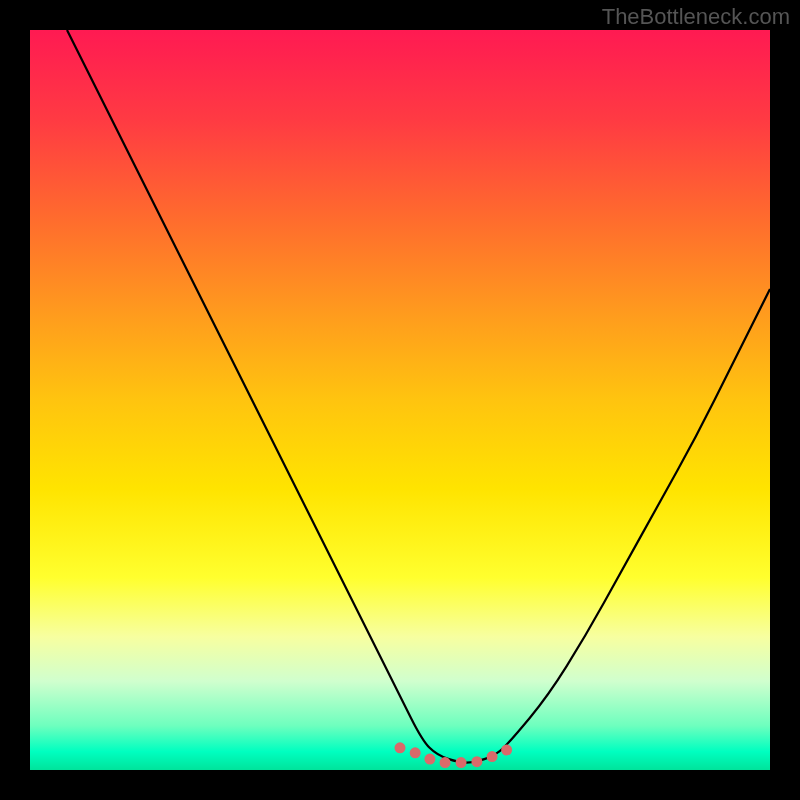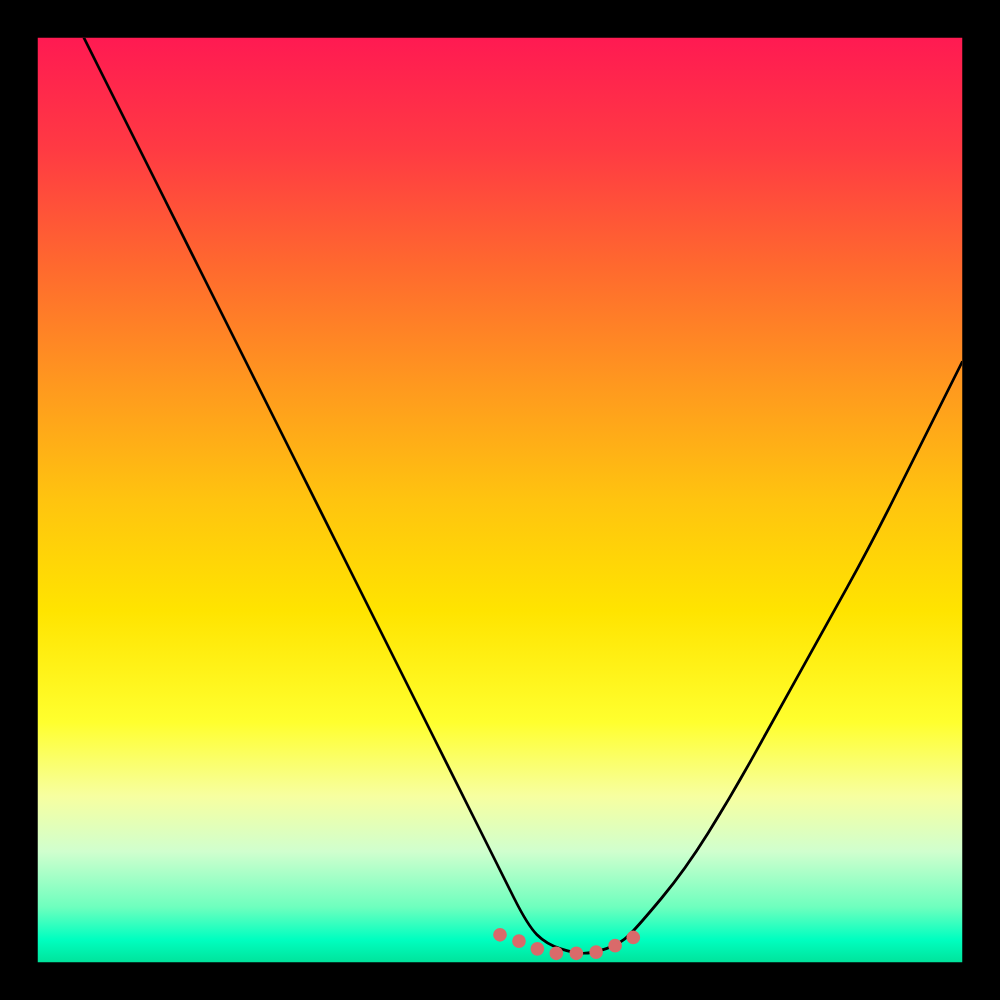--- a/index.html
+++ b/index.html
@@ -63,20 +63,21 @@
     stroke-width: 11;
     stroke-linecap: round;
     stroke-dasharray: 0 16;
   }
 </style>
 </head>
 <body>
 
 <div class="frame">
 
+  <div class="watermark">TheBottleneck.com</div>
 
   <div class="plot-area">
     <div class="gradient-bg"></div>
 
     <svg class="curve" viewBox="0 0 740 740" preserveAspectRatio="none">
 
       <path fill="none" stroke="#000" stroke-width="2.2" d="M 37 0 Q 37 0 55.5 37 Q 74 74 92.5 111 Q 111 148 129.5 185 Q 148 222 166.5 259 Q 185 296 203.5 333 Q 222 370 240.5 407 Q 259 444 277.5 481 Q 296 518 314.5 555 Q 333 592 351.5 629 Q 370 666 381.1 688.2 Q 392.20000000000005 710.4 399.6 717.8 Q 407.00000000000006 725.2 418.1 728.9000000000001 Q 429.2 732.6 436.6 732.6 Q 444 732.6 455.1 728.9000000000001 Q 466.2 725.2 473.6 717.8 Q 481 710.4 499.5 688.2 Q 518 666 536.5 636.4 Q 555 606.8 573.5 573.5 Q 592 540.2 610.5 506.90000000000003 Q 629 473.6 647.5 440.3 Q 666 407 684.5 370 Q 703 332.99999999999994 721.5 296 T 740 259"></path>
 
       <path class="baseline-dots" fill="none" d="M 370 717.8 L 392.20000000000005 725.2 L 407.00000000000006 732.6 L 429.2 732.6 L 444 732.6 L 466.2 725.2 L 481 717.8"></path>
     </svg>

